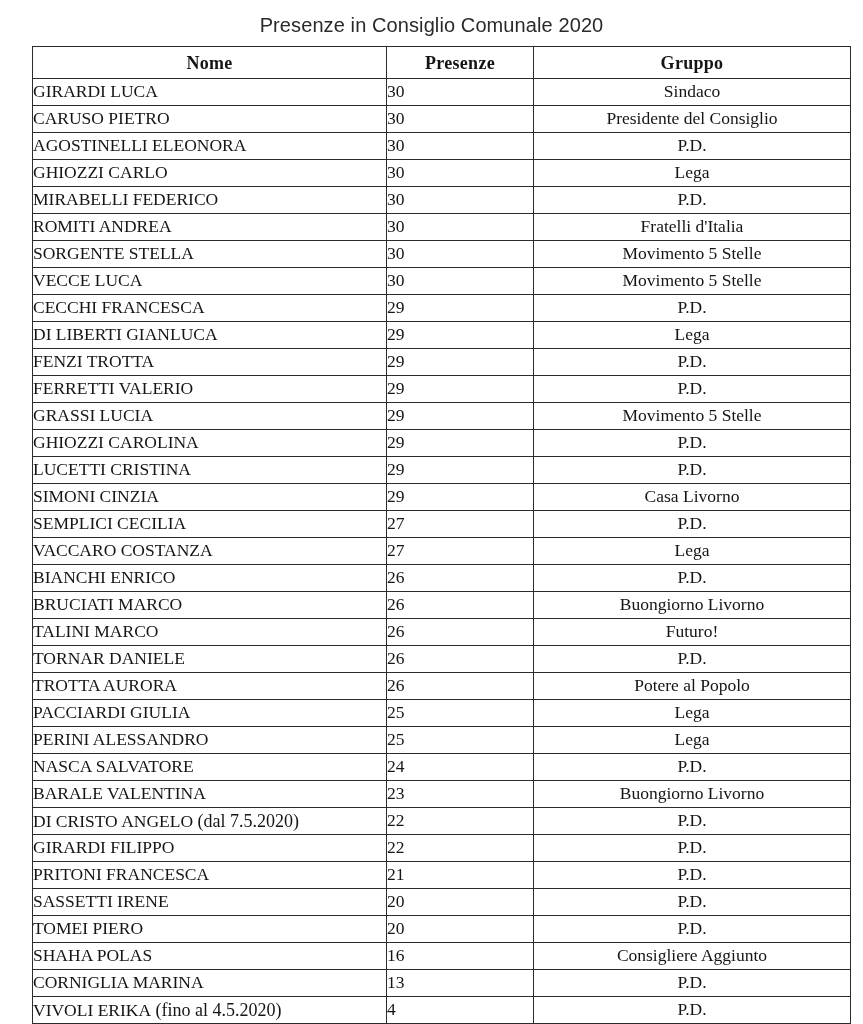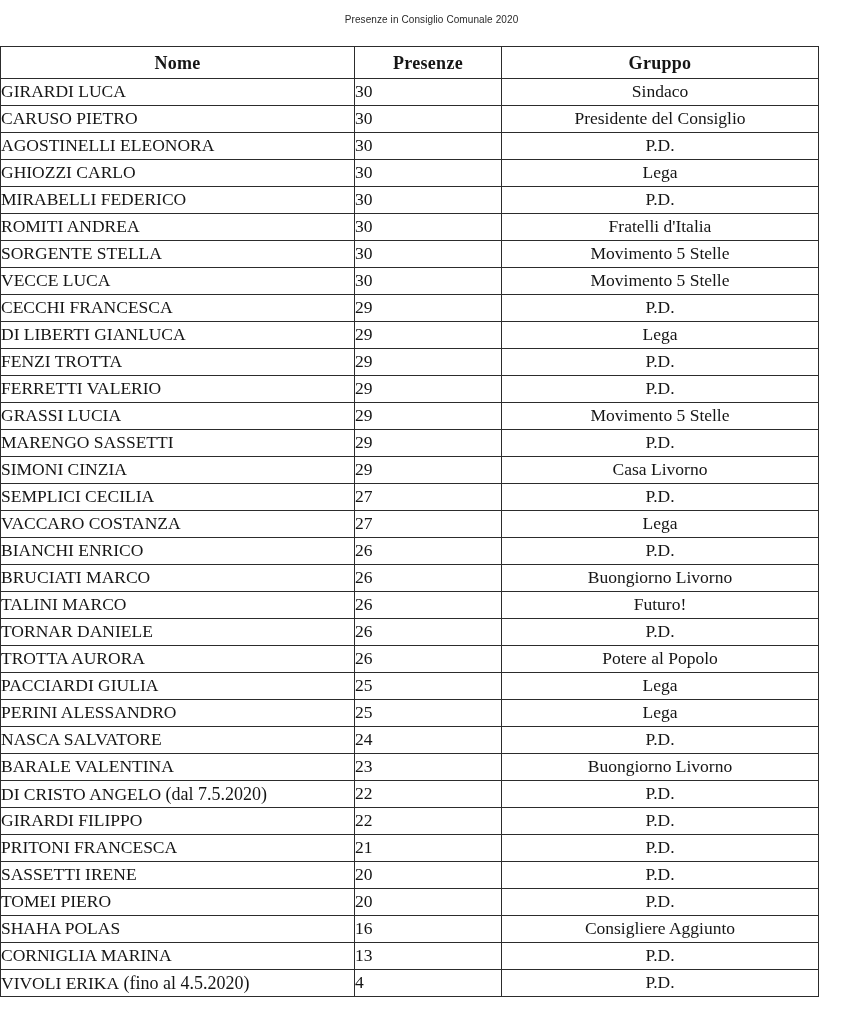--- a/index.html
+++ b/index.html
@@ -22,34 +22,34 @@
     width: 863px;
     height: 1024px;
     box-sizing: border-box;
   }
 
   
   .doc-title {
     width: 100%;
     text-align: center;
     font-family: "Liberation Sans", "DejaVu Sans", sans-serif;
-    font-size: 10px;
+    font-size: 20px;
     font-weight: 400;
     color: #2a2a2a;
     letter-spacing: 0.1px;
     padding-top: 14px;
     padding-bottom: 0;
     margin: 0;
     line-height: 1.1;
   }
 
   
   .table-wrap {
     position: absolute;
-    left: 0;
+    left: 32px;
     top: 46px;
     width: 818px;
   }
 
   table.presenze {
     border-collapse: collapse;
     width: 818px;
     table-layout: fixed;
     background: #ffffff;
   }
@@ -187,21 +187,26 @@
             <td class="cell-nome">FERRETTI VALERIO</td>
             <td class="cell-presenze">29</td>
             <td class="cell-gruppo">P.D.</td>
           </tr>
           <tr>
             <td class="cell-nome">GRASSI LUCIA</td>
             <td class="cell-presenze">29</td>
             <td class="cell-gruppo">Movimento 5 Stelle</td>
           </tr>
           <tr>
-            <td class="cell-nome">MARENGO SASSETTI</td>
+            <td class="cell-nome">GHIOZZI CAROLINA</td>
+            <td class="cell-presenze">29</td>
+            <td class="cell-gruppo">P.D.</td>
+          </tr>
+          <tr>
+            <td class="cell-nome">LUCETTI CRISTINA</td>
             <td class="cell-presenze">29</td>
             <td class="cell-gruppo">P.D.</td>
           </tr>
           <tr>
             <td class="cell-nome">SIMONI CINZIA</td>
             <td class="cell-presenze">29</td>
             <td class="cell-gruppo">Casa Livorno</td>
           </tr>
           <tr>
             <td class="cell-nome">SEMPLICI CECILIA</td>

